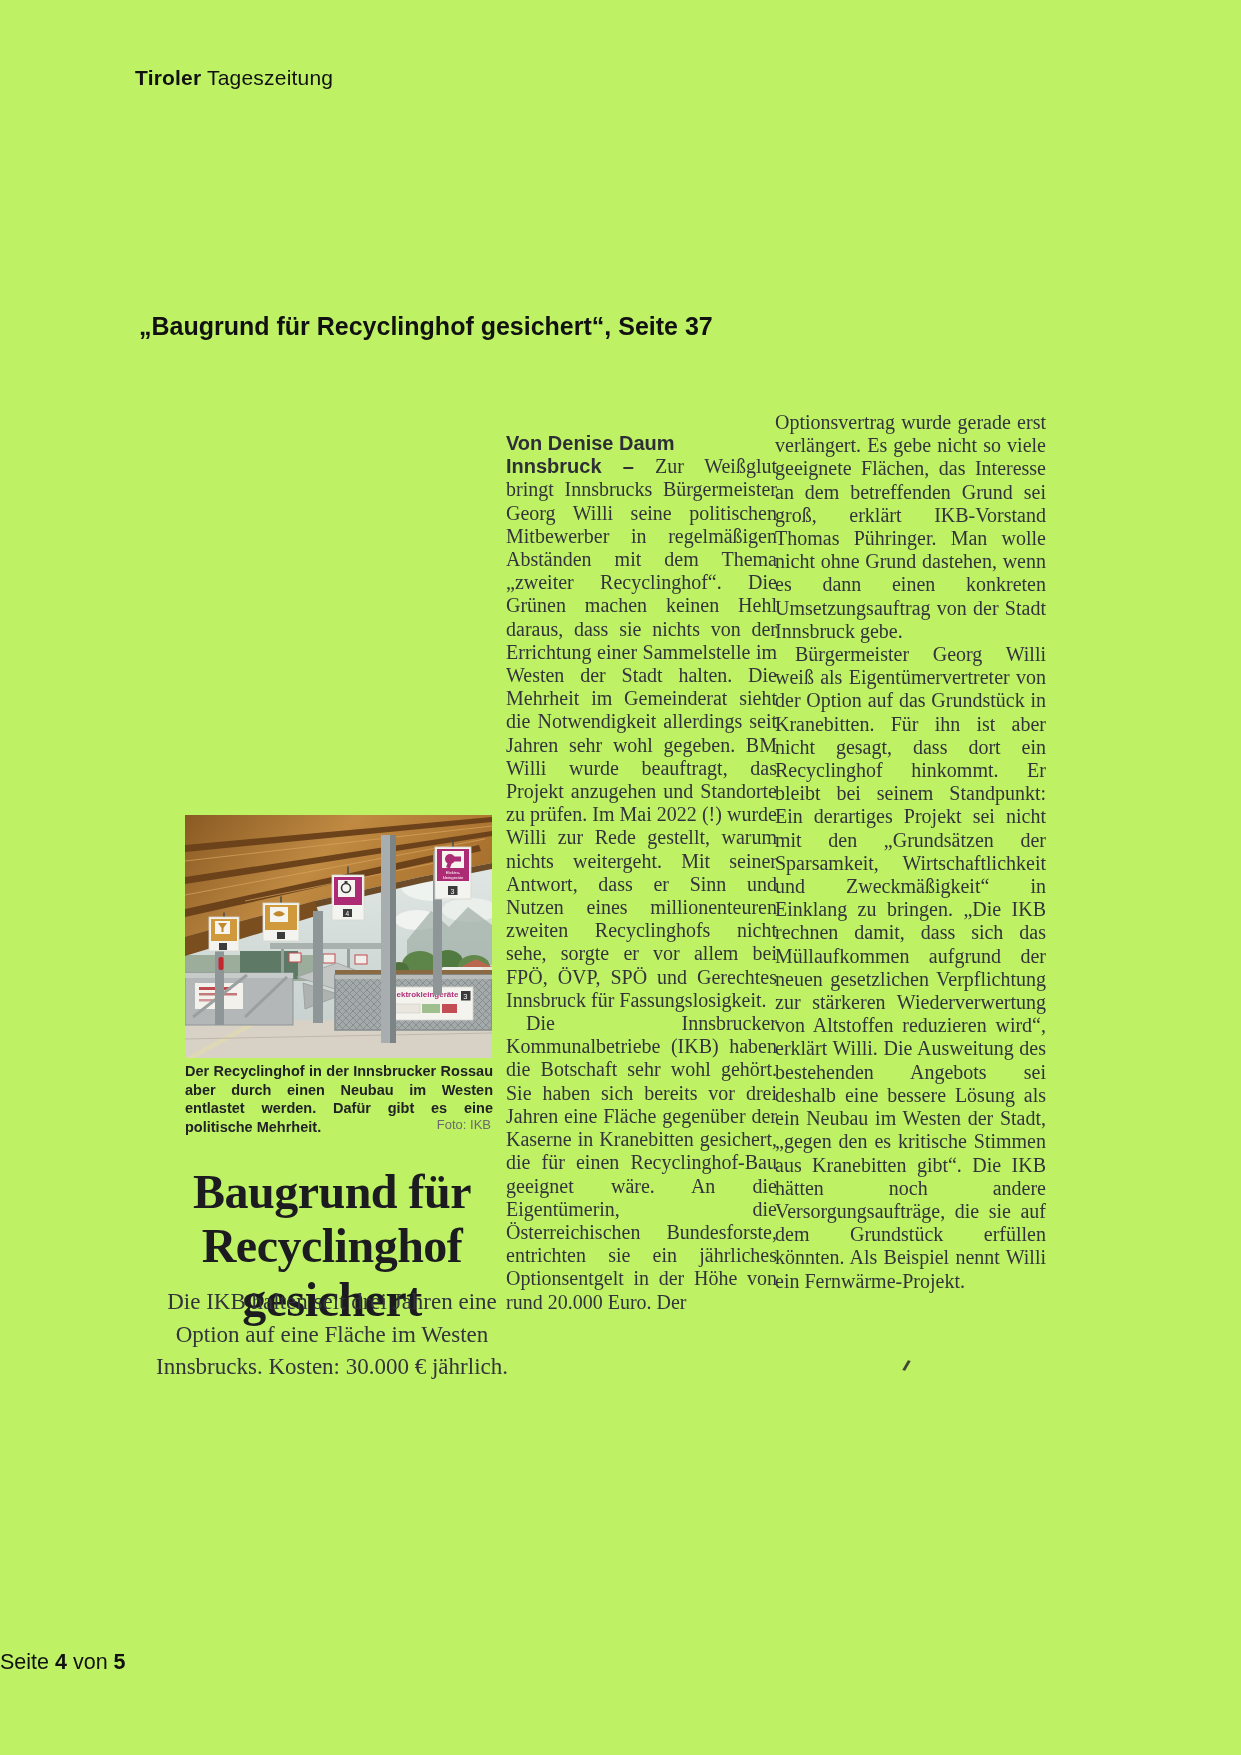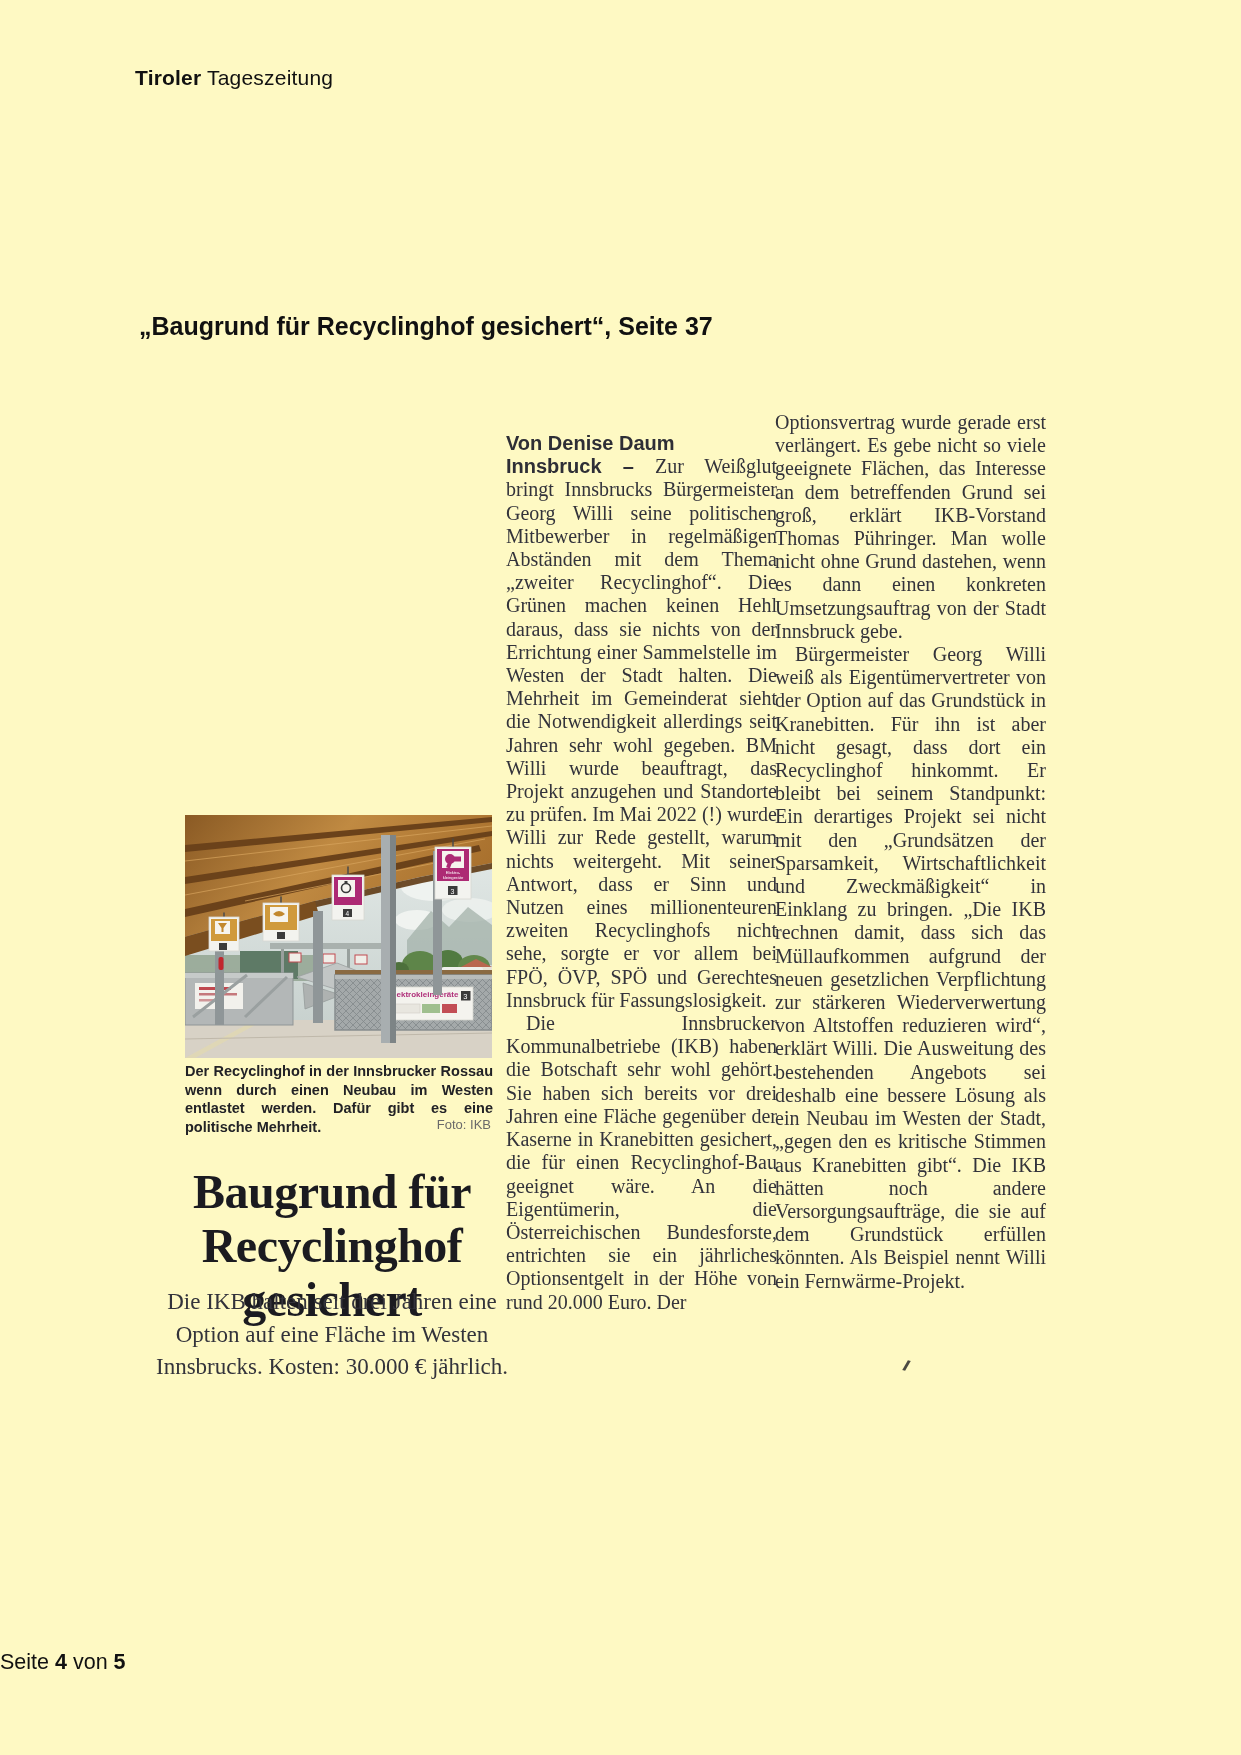--- a/index.html
+++ b/index.html
@@ -1,17 +1,17 @@
 <!DOCTYPE html>
 <html lang="de"><head>
 <meta charset="utf-8">
 <style>
   html,body{margin:0;padding:0;background:#ffffff;}
   #page{
-    position:relative;width:1241px;height:1755px;background:#fef9c3;
+    position:relative;width:1241px;height:1755px;background:#bef264;
     font-family:"Liberation Sans",sans-serif;color:#1c1c20;overflow:hidden;
   }
   
   .masthead{position:absolute;left:135px;top:66px;font-size:21px;letter-spacing:.2px;color:#111;}
   .masthead .b{font-weight:700;}
   
   .clip-title{position:absolute;left:139px;top:312px;width:760px;font-size:25px;font-weight:700;color:#111;}
   
   .col{position:absolute;width:271px;font-family:"Liberation Serif",serif;
        font-size:20px;line-height:23.2px;color:#33333b;text-align:justify;}
@@ -210,21 +210,21 @@
           <text x="268" y="58.5" font-size="4.2" fill="#ffffff" text-anchor="middle">Elektro-</text>
           <text x="268" y="63.5" font-size="4.2" fill="#ffffff" text-anchor="middle">kleingeräte</text>
           <rect x="263" y="71" width="9.5" height="9" fill="#3b3b3b"></rect>
           <text x="265.5" y="78.5" font-size="7" fill="#ffffff">3</text>
         </g>
       </g>
     </svg>
   </div>
 
   <div class="caption">
-    <span>Der Recyclinghof in der Innsbrucker Rossau wenn durch einen Neubau im Westen entlastet werden. Dafür gibt es eine politische Mehrheit.</span>
+    <span>Der Recyclinghof in der Innsbrucker Rossau aber durch einen Neubau im Westen entlastet werden. Dafür gibt es eine politische Mehrheit.</span>
     <span class="credit">Foto: IKB</span>
   </div>
 
   <div class="headline">Baugrund für Recyclinghof gesichert</div>
 
   <div class="lede">Die IKB halten seit drei Jahren eine Option auf eine Fläche im Westen Innsbrucks. Kosten: 30.000 € jährlich.</div>
 
   <div class="col" id="col1">
     <p class="byline">Von Denise Daum</p>
     <p lang="de">

